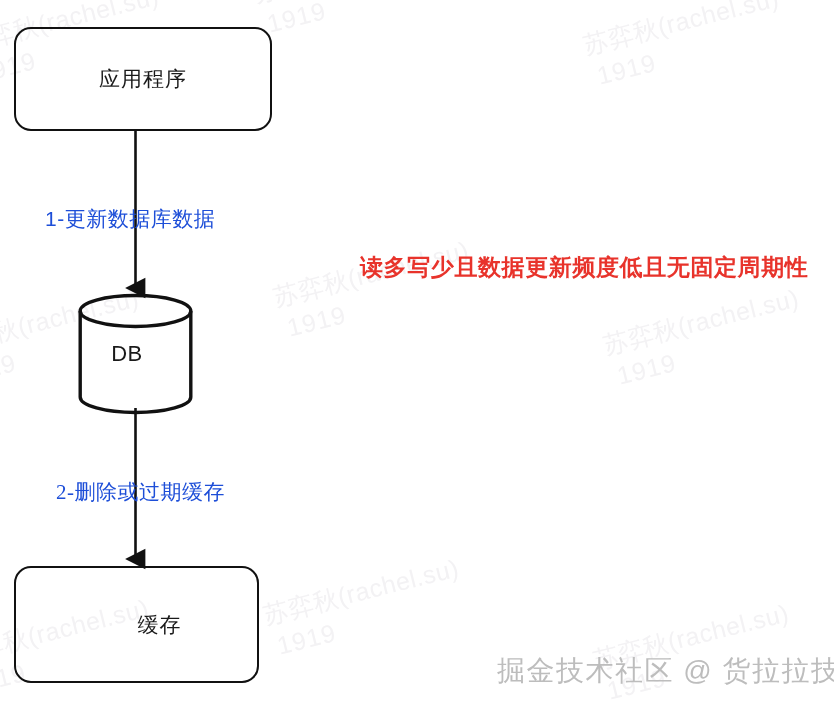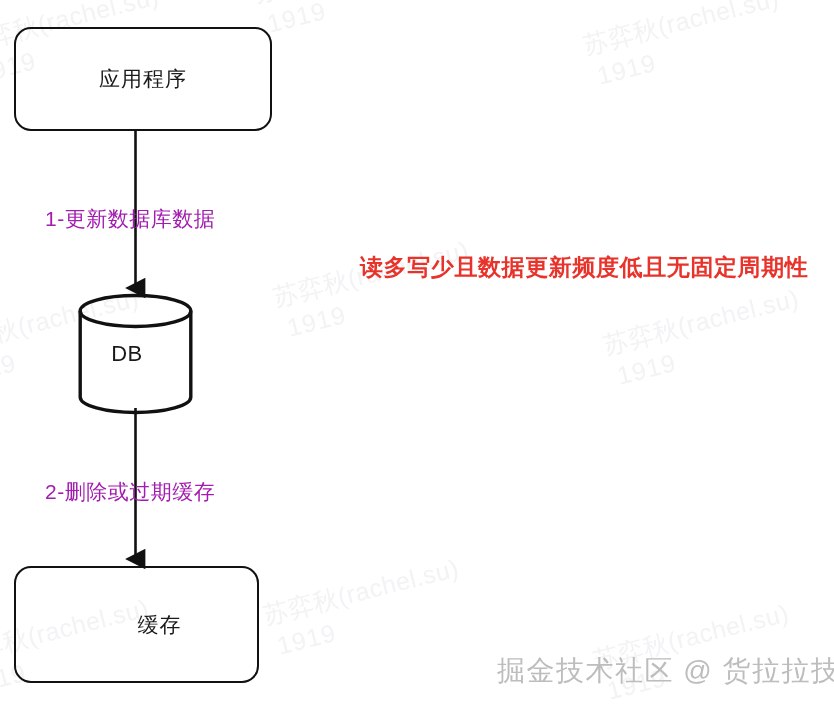--- a/index.html
+++ b/index.html
@@ -122,31 +122,32 @@
   
   .connector {
     position: absolute;
     left: 0;
     top: 0;
   }
 
   .edge-label {
     position: absolute;
     font-size: 21px;
-    color: #a21caf;
+    color: #1d4ed8;
     letter-spacing: 0.5px;
     white-space: nowrap;
   }
   #edge-label-1 {
     left: 45px;
     top: 205px;
   }
   #edge-label-2 {
-    left: 45px;
+    left: 56px;
     top: 478px;
+    font-family: Liberation Serif, serif;
   }
 
   
   #annotation-note {
     position: absolute;
     left: 360px;
     top: 252px;
     font-size: 23px;
     font-weight: bold;
     letter-spacing: 0.6px;

